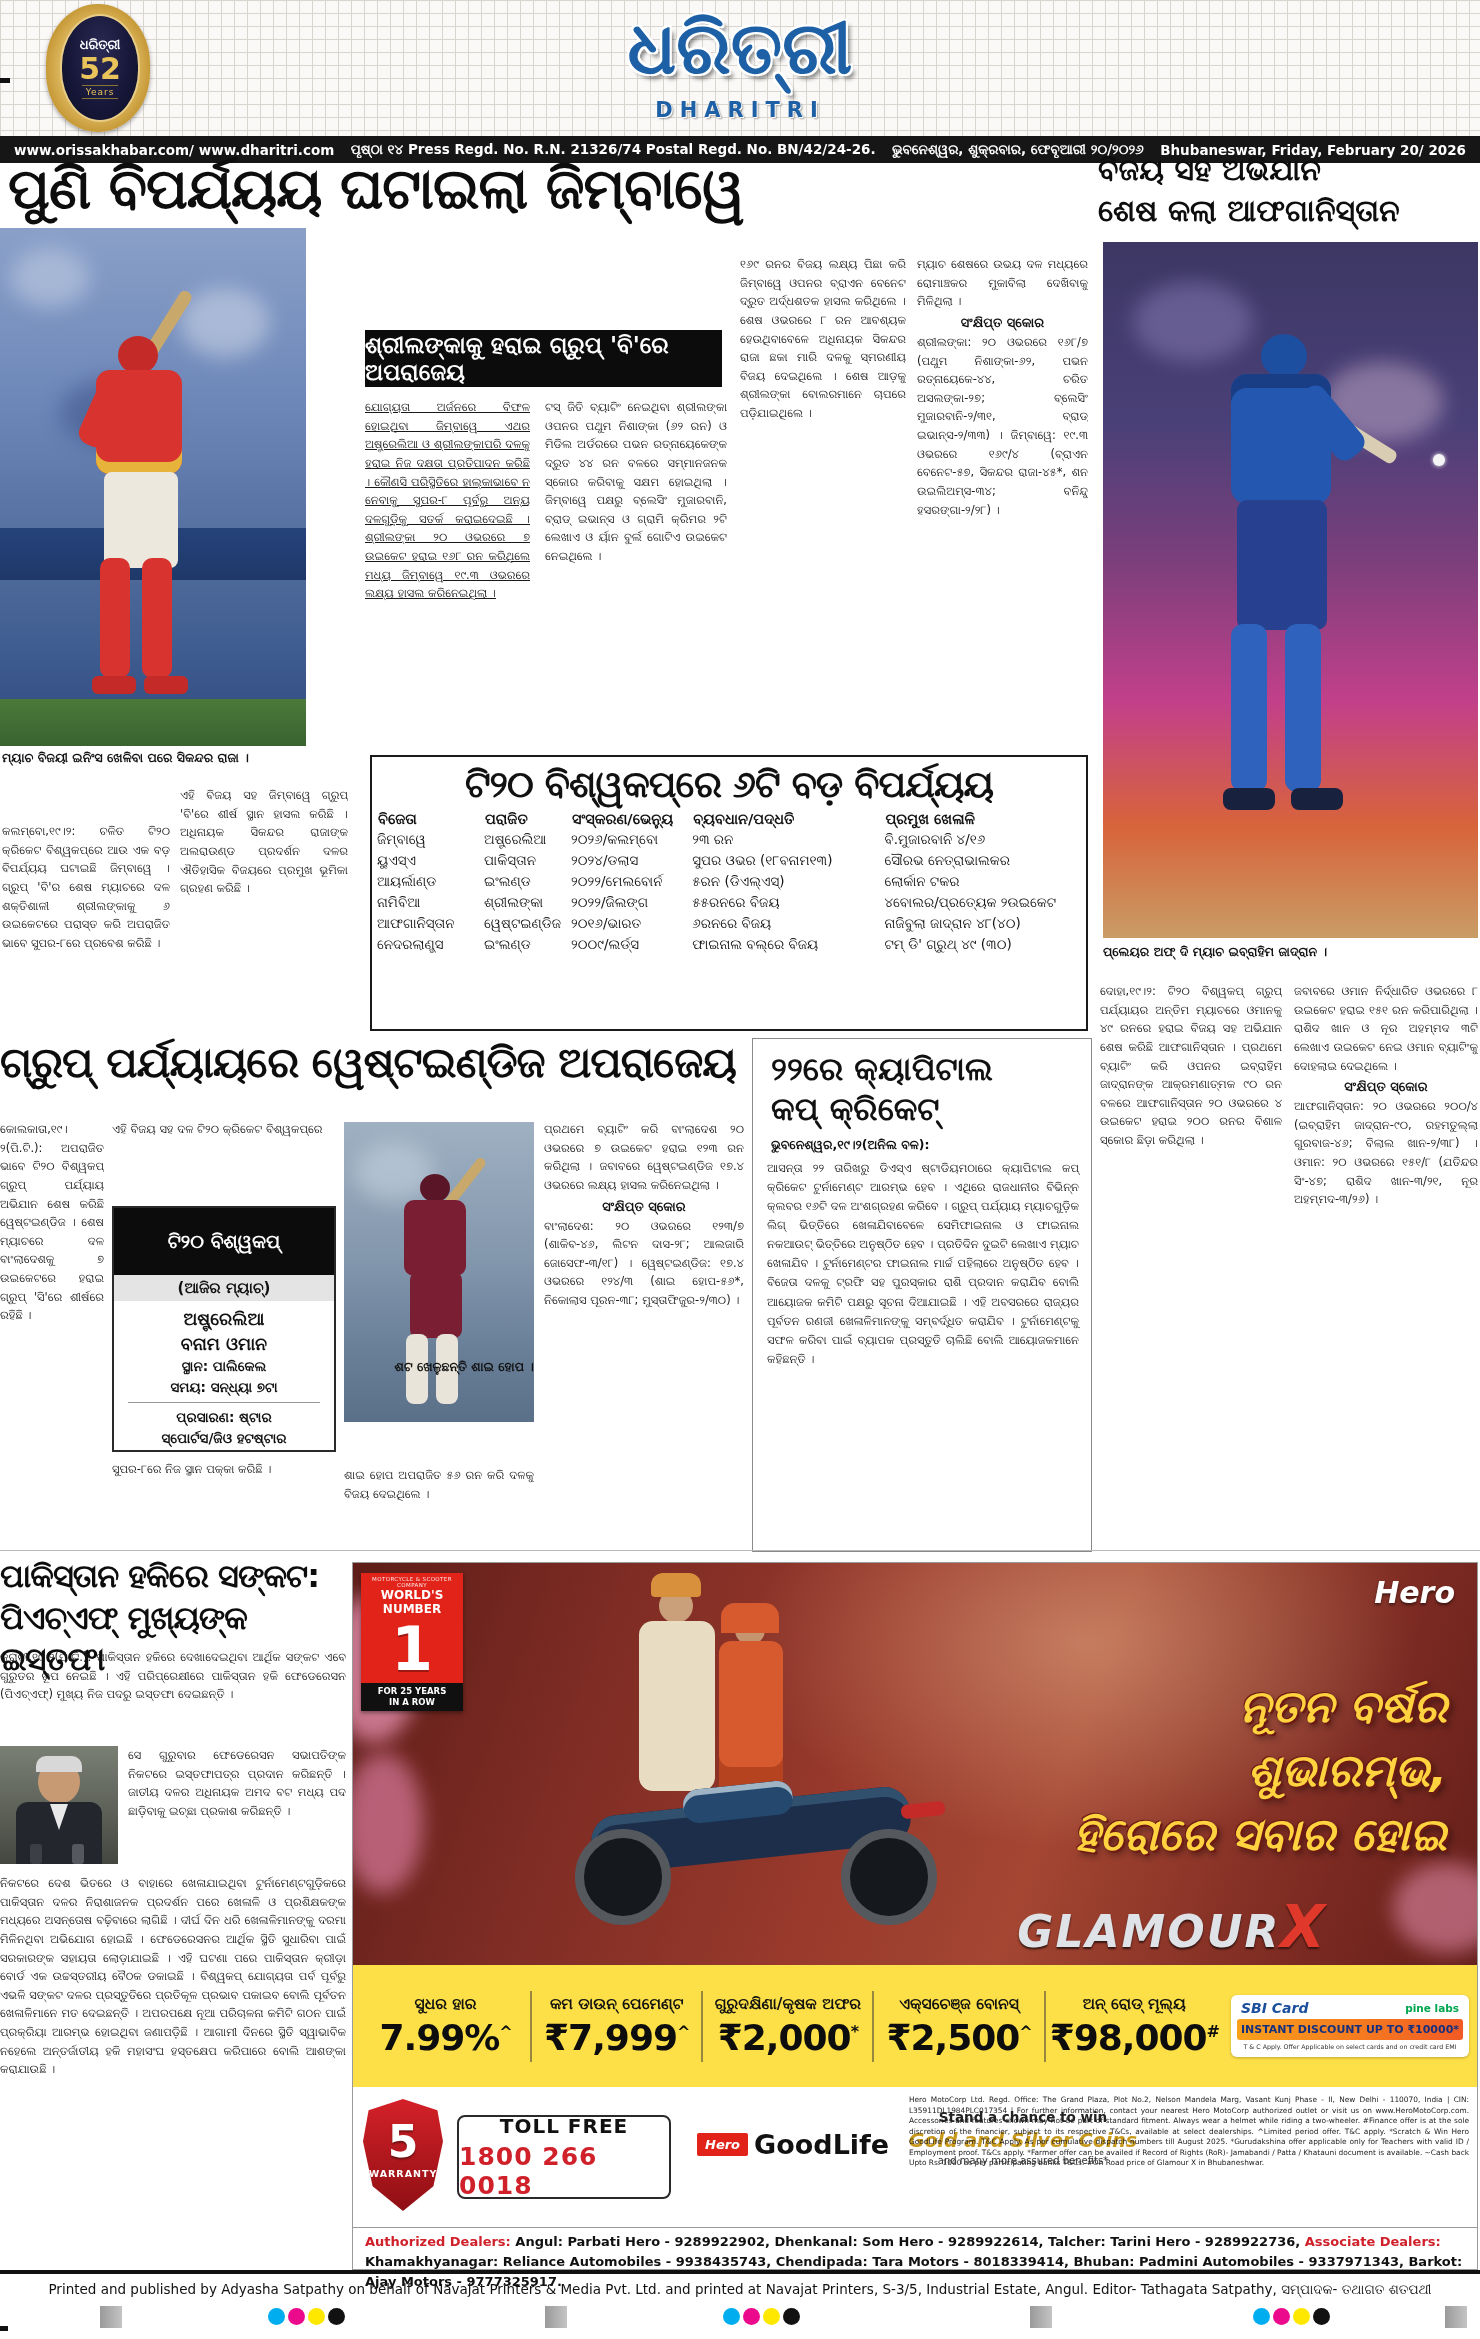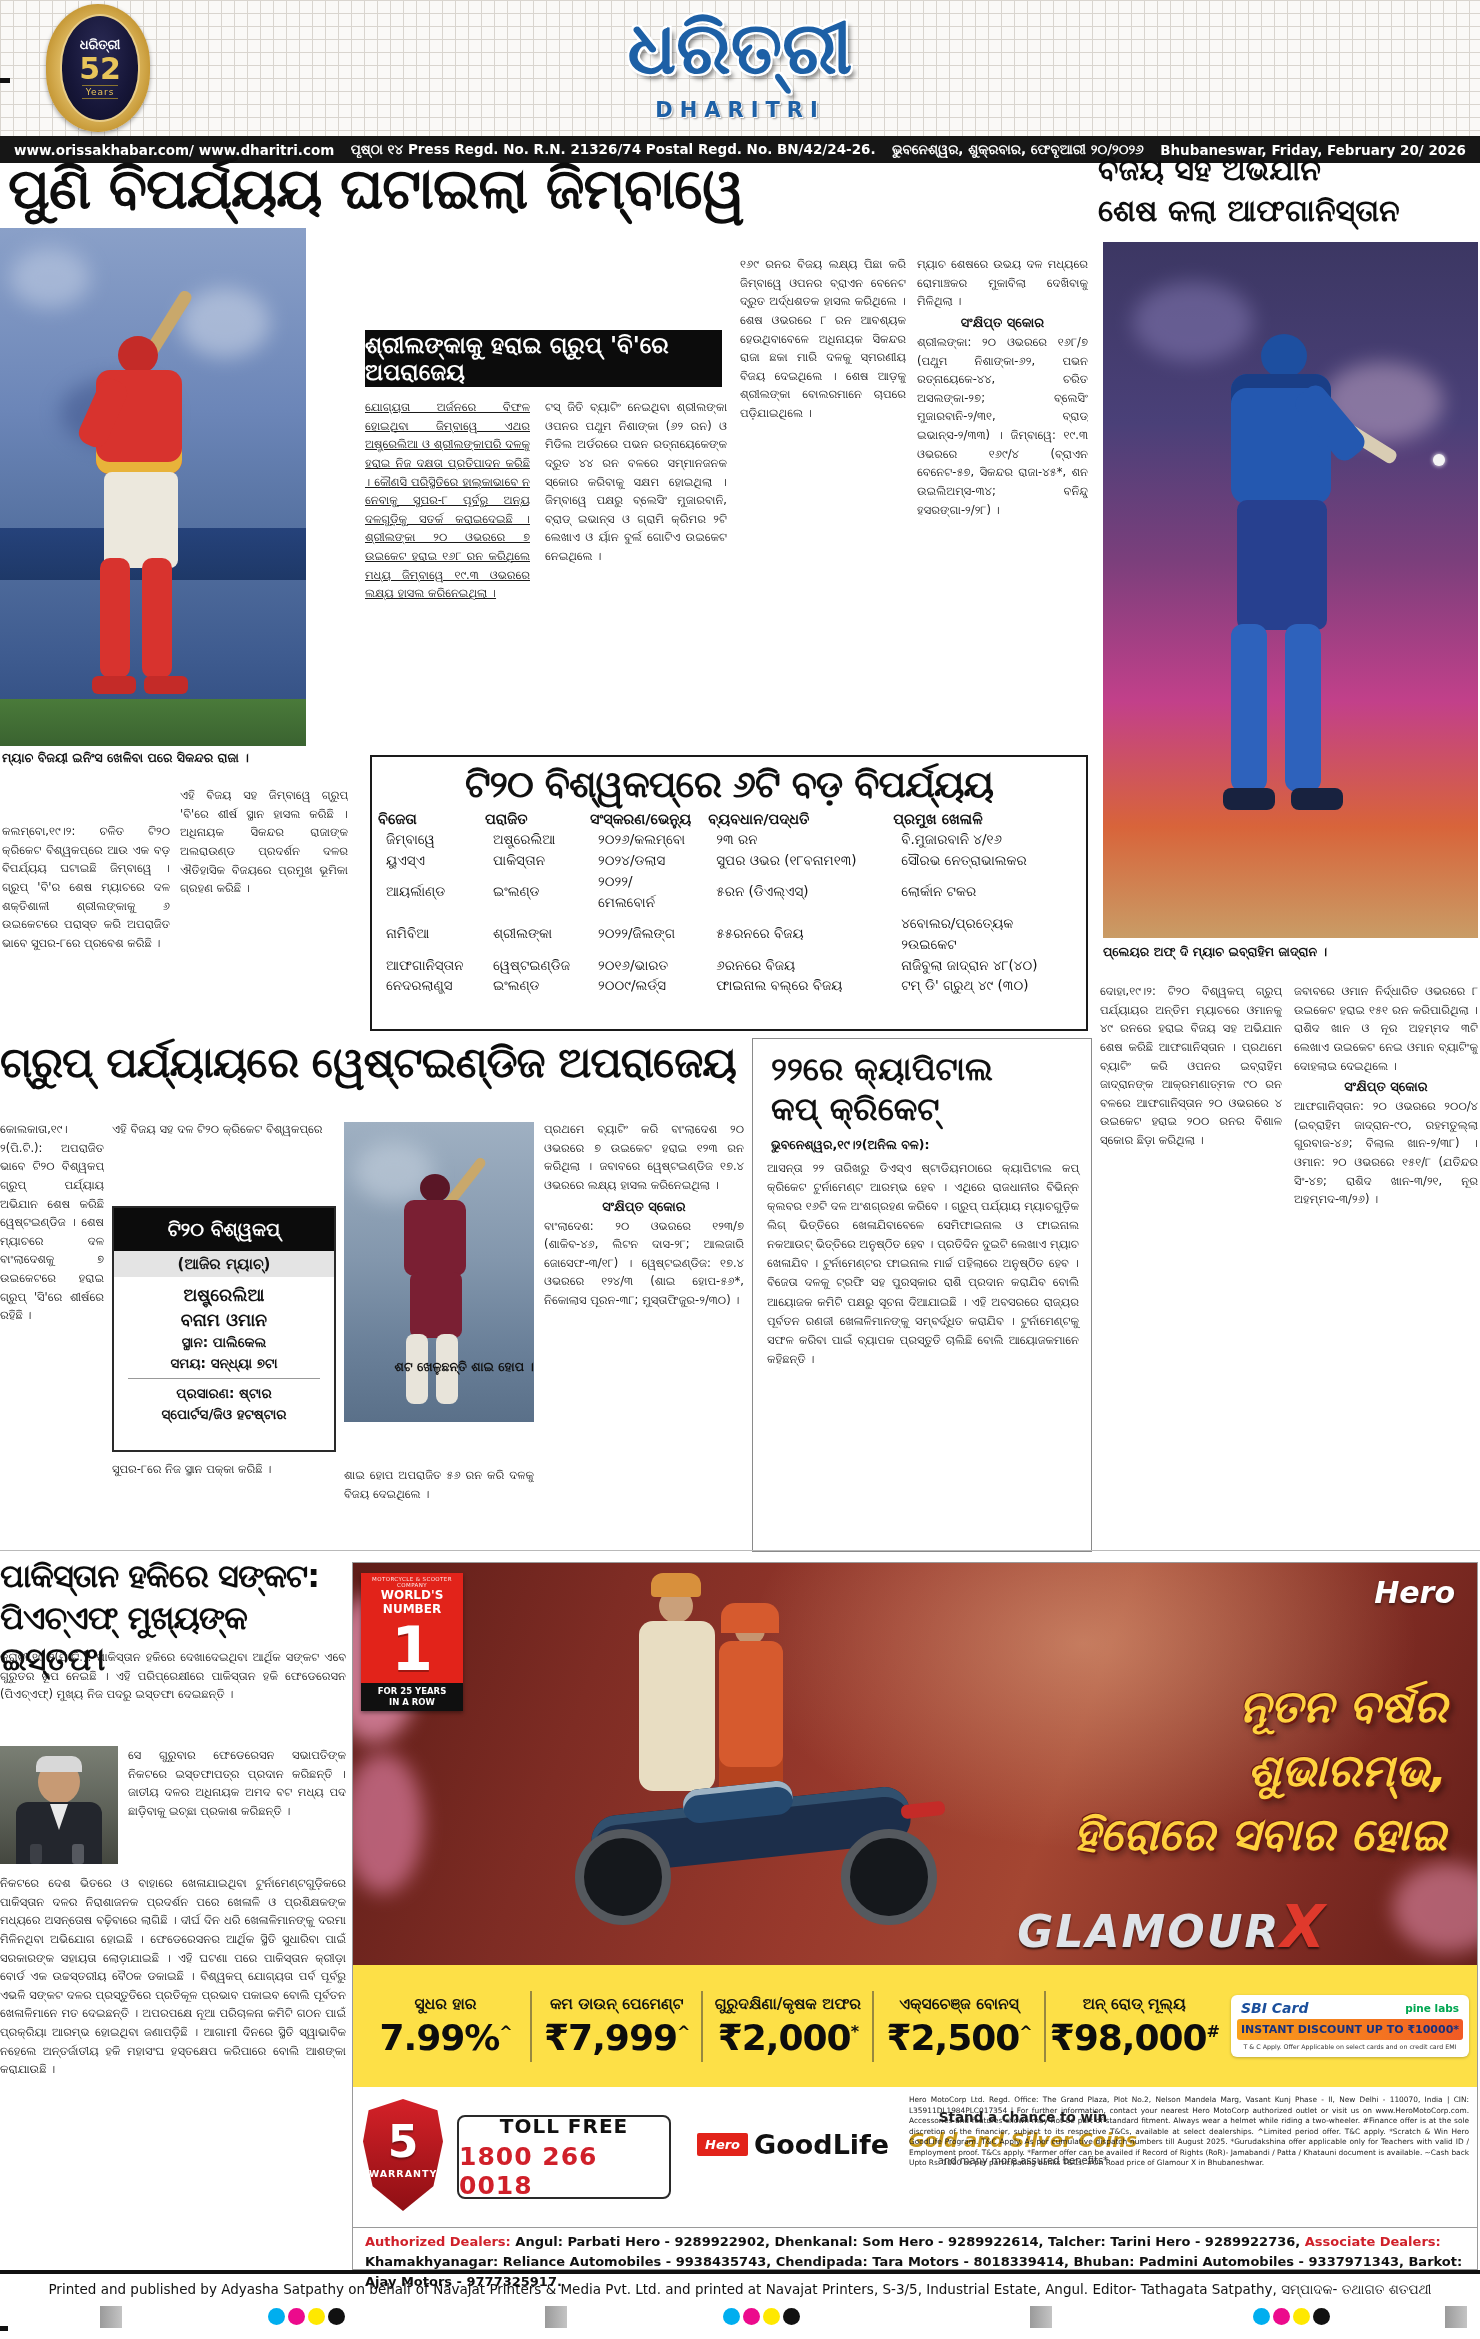--- a/index.html
+++ b/index.html
@@ -62,33 +62,33 @@
 
   
   .banner{left:365px;top:330px;width:357px;height:57px;background:#0c0c0c;color:#fff;
     display:flex;align-items:center;justify-content:center;font-size:23px;font-weight:800;}
 
   
   .bigtable{left:370px;top:755px;width:718px;height:276px;border:2px solid #1a1a1a;box-sizing:border-box;background:#fff;}
   .bigtable-title{text-align:center;font-size:37px;font-weight:800;margin:6px 0 4px 0;letter-spacing:-1px;}
   table.tt{width:100%;border-collapse:collapse;}
   table.tt th{font-size:14.5px;font-weight:800;text-align:left;padding:1px 6px;}
-  table.tt td{font-size:13.5px;padding:0px 14px;line-height:1.55;}
+  table.tt td{font-size:13.5px;padding:0px 5px;line-height:1.55;}
 
   
   .hrule{background:#b9b9b9;height:1px;}
   .box-capital{left:752px;top:1038px;width:340px;height:514px;border:1px solid #8a8a8a;box-sizing:border-box;}
   .cap-h{font-size:32px;font-weight:800;line-height:1.25;padding:10px 10px 0 18px;}
   .cap-date{font-size:12.5px;font-weight:700;padding:8px 10px 4px 18px;}
   .cap-body{font-size:11.5px;line-height:1.66;text-align:justify;padding:2px 12px 0 14px;color:#1a1a1a;}
 
   
   .wi-headline{left:0;top:1038px;width:748px;font-size:42px;font-weight:800;letter-spacing:-1px;white-space:nowrap;color:#0d0d0d;}
   .matchbox{left:112px;top:1206px;width:224px;height:246px;border:2px solid #2a2a2a;box-sizing:border-box;background:#fff;}
-  .mb-title{background:#0c0c0c;color:#fff;font-size:19px;font-weight:800;text-align:center;padding:10px 0;}
+  .mb-title{background:#0c0c0c;color:#fff;font-size:19px;font-weight:800;text-align:center;padding:22px 0;}
   .mb-sub{background:#e4e4e4;font-size:15px;font-weight:800;text-align:center;padding:4px 0;}
   .mb-team{font-size:17.5px;font-weight:800;text-align:center;line-height:1.4;}
   .mb-line{font-size:13.5px;font-weight:bold;text-align:center;line-height:1.55;}
   .mb-div{height:1px;background:#999;margin:4px 14px;}
 
   
   .hk-headline{left:0;top:1556px;width:348px;font-size:32px;font-weight:800;line-height:1.3;letter-spacing:-1px;color:#0d0d0d;}
 
   
   .ad{left:352px;top:1562px;width:1126px;height:708px;border:1px solid #9a9a9a;box-sizing:border-box;background:#fff;}

